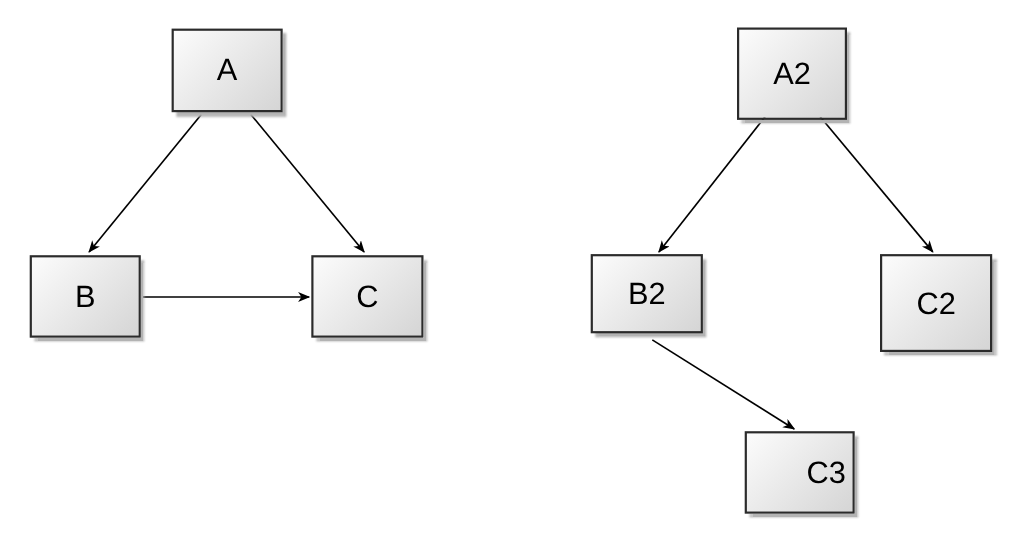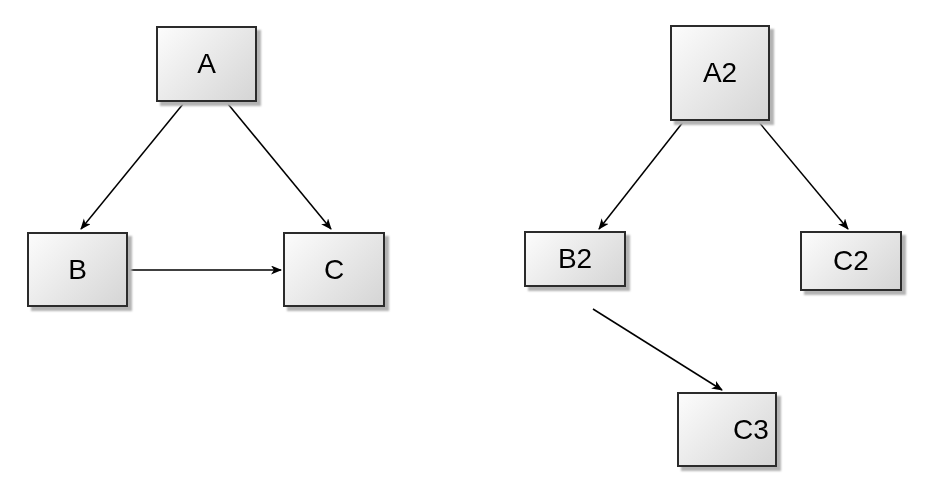--- a/index.html
+++ b/index.html
@@ -41,23 +41,23 @@
     color: var(--label-text);
     font-size: 28px;
     line-height: 1;
     user-select: none;
   }
   
   .node-A  { left: 156px; top: 26px;  width: 101px; height: 76px; }
   .node-B  { left: 27px;  top: 232px; width: 101px; height: 75px; }
   .node-C  { left: 283px; top: 232px; width: 102px; height: 75px; }
   
-  .node-A2 { left: 670px; top: 25px;  width: 100px; height: 96px; }
-  .node-B2 { left: 524px; top: 231px; width: 102px; height: 56px; }
-  .node-C2 { left: 800px; top: 231px; width: 102px; height: 60px; }
+  .node-A2 { left: 670px; top: 25px;  width: 100px; height: 84px; }
+  .node-B2 { left: 537px; top: 231px; width: 102px; height: 72px; }
+  .node-C2 { left: 800px; top: 231px; width: 102px; height: 89px; }
   .node-C3 { left: 677px; top: 392px; width: 100px; height: 75px; padding-left: 48px; }
 </style>
 </head>
 <body>
 
 <div class="canvas">
 
   <svg class="edges-layer" width="940" height="504" viewBox="0 0 940 504" xmlns="http://www.w3.org/2000/svg">
     <defs>
       <marker id="arrowhead" markerUnits="userSpaceOnUse" markerWidth="12" markerHeight="10" refX="10" refY="4.5" orient="auto">

